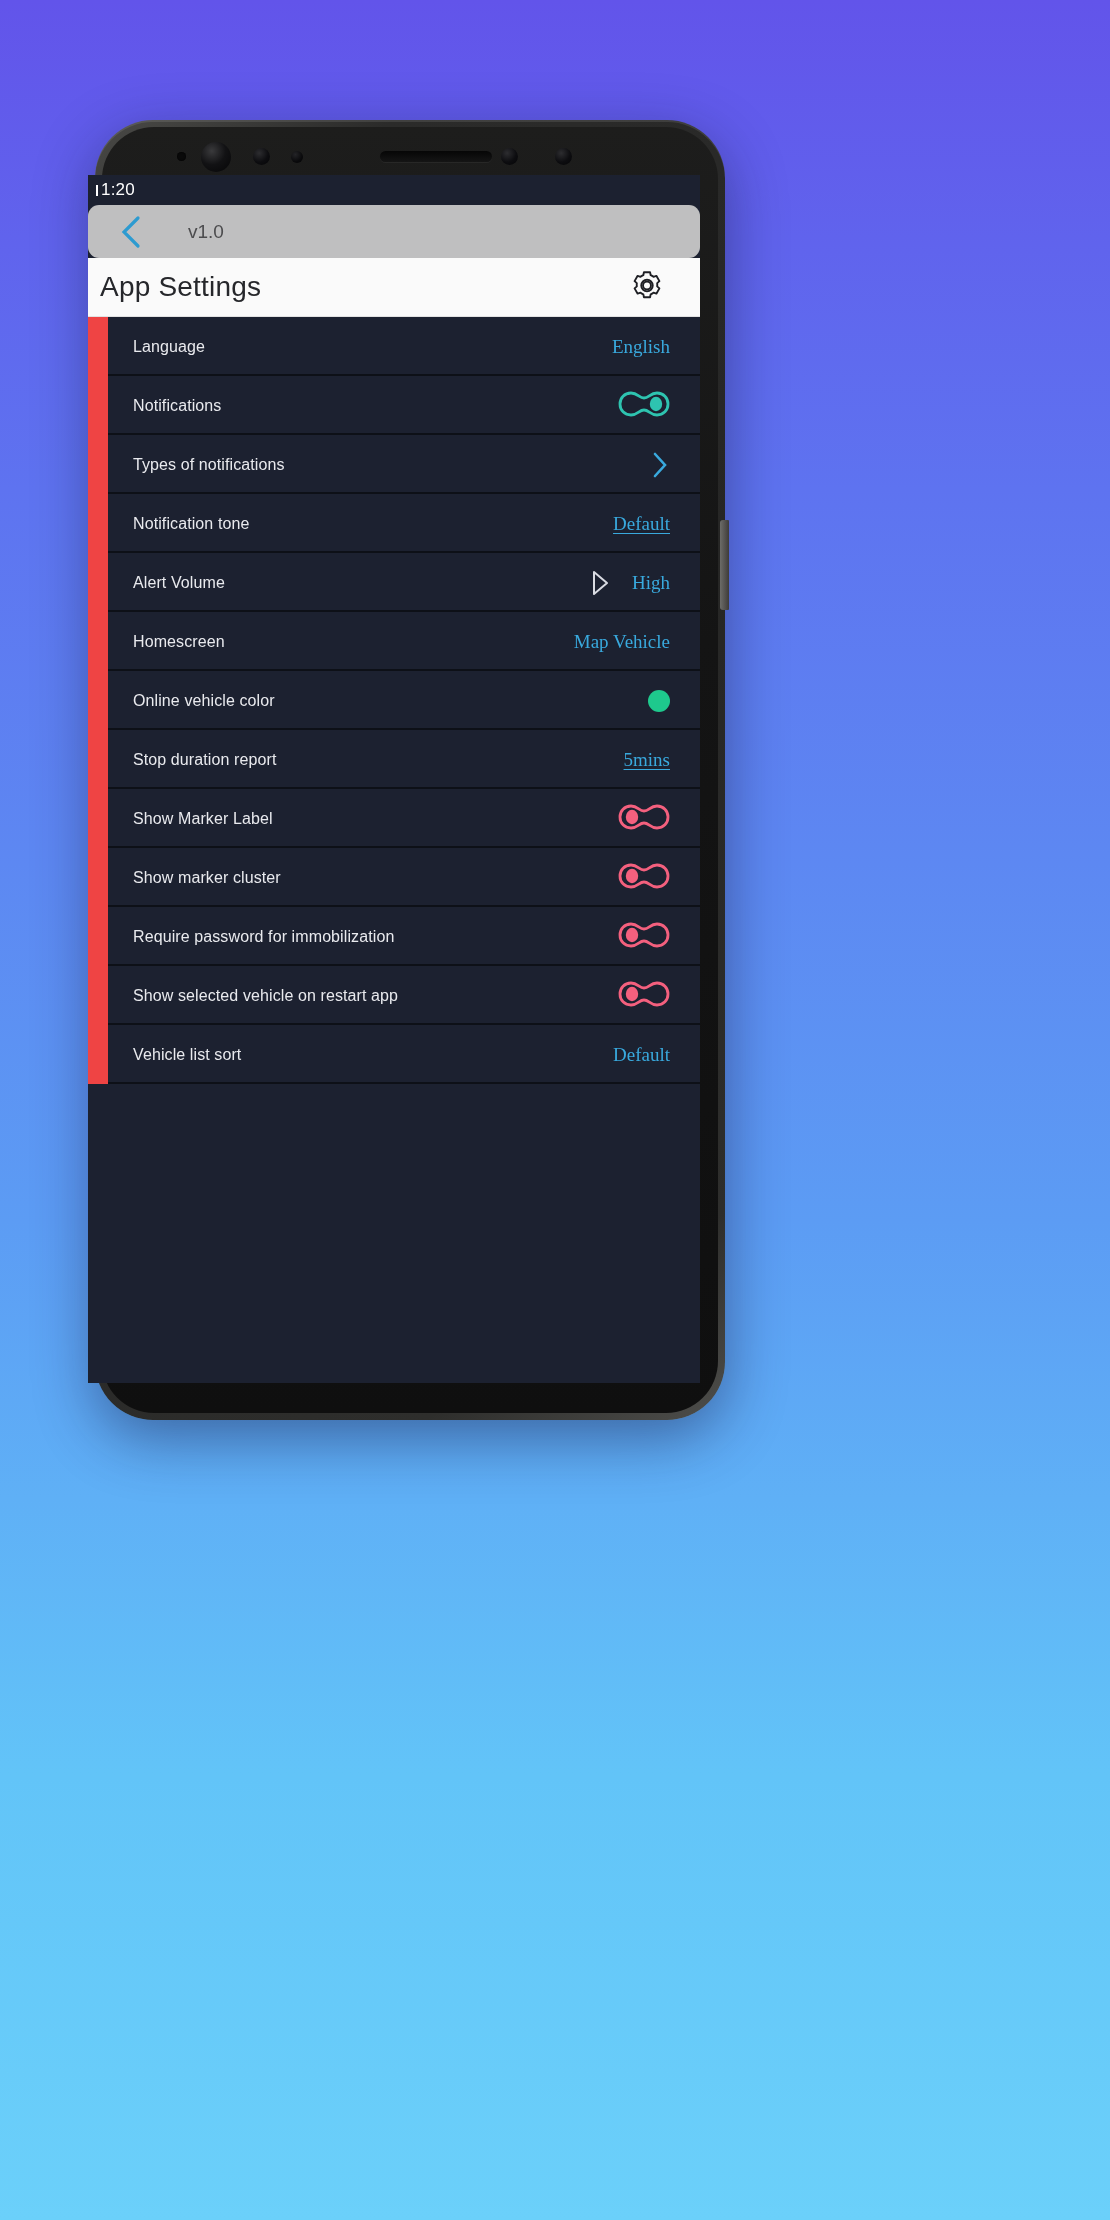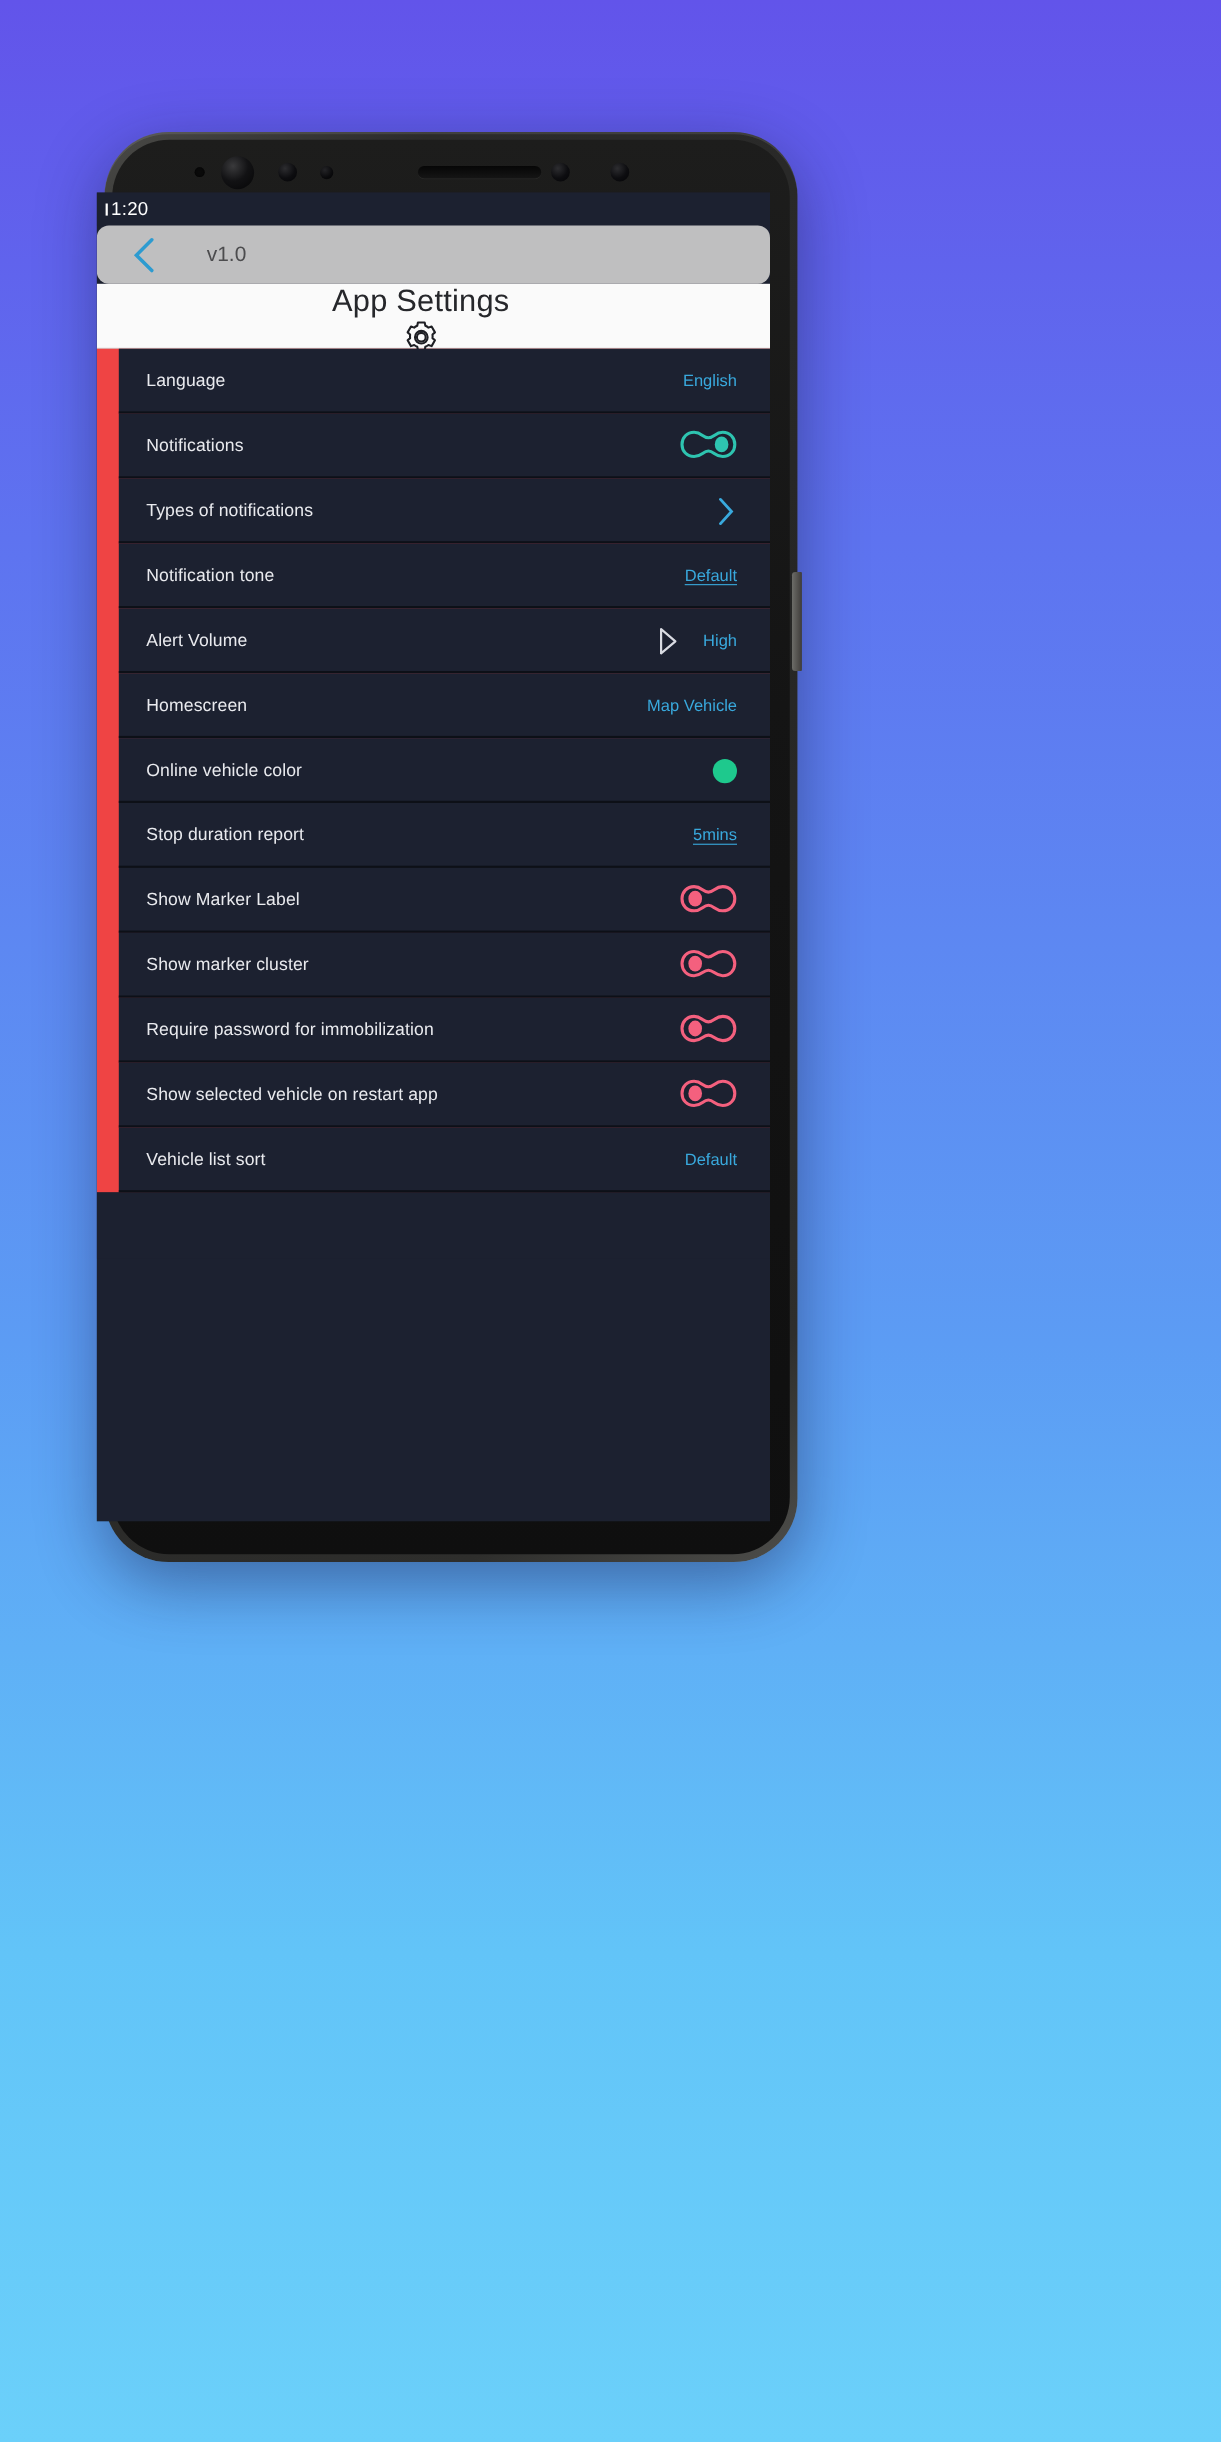--- a/index.html
+++ b/index.html
@@ -99,21 +99,20 @@
   }
 
   
   .titlebar {
     height:59px;
     background:#fafafa;
     display:flex; align-items:center;
     justify-content:space-between;
     padding:0 35px 0 12px;
     border-bottom:1px solid #e2e2e2;
-    flex-direction:column;
   }
   .title-text {
     color:#26272b;
     font-size:28px;
     font-weight:400;
     letter-spacing:0.2px;
   }
   .gear-wrap { width:36px; height:36px; display:flex; align-items:center; justify-content:center; }
 
   
@@ -140,22 +139,23 @@
     flex:1 1 auto;
     white-space:nowrap;
   }
   .row-right {
     display:flex; align-items:center;
     gap:22px;
     flex:0 0 auto;
   }
   .val {
     color:#39A9DD;
-    font-size:15px;
+    font-size:19px;
     white-space:nowrap;
+    font-family:Liberation Serif, serif;
   }
   .val.underline { text-decoration:underline; text-underline-offset:3px; }
 
   
   .chev-right { width:20px; height:30px; }
 
   
   .play-tri { width:20px; height:26px; }
 
   

